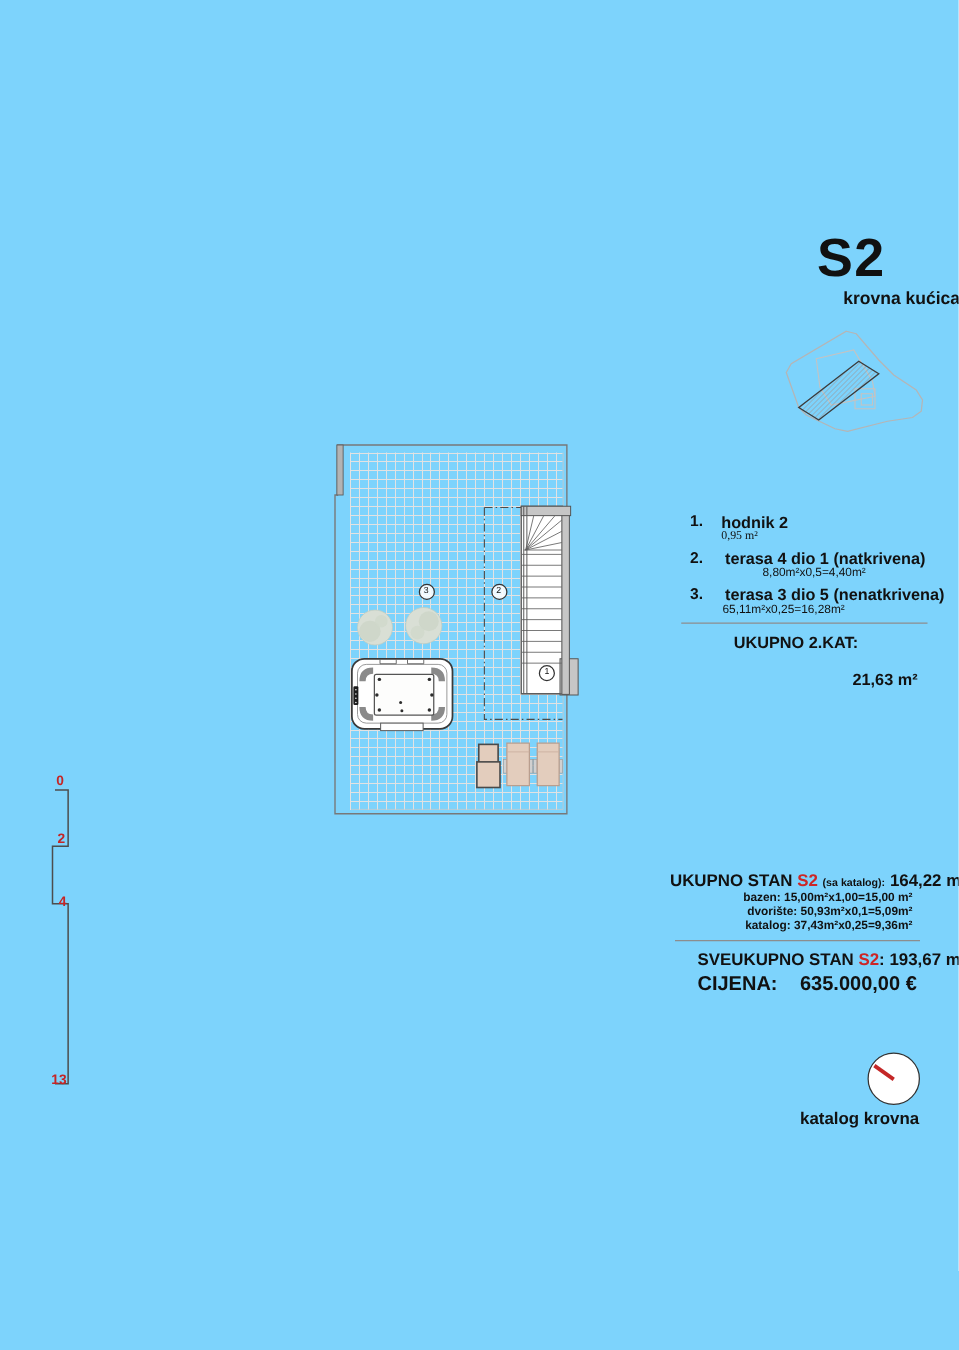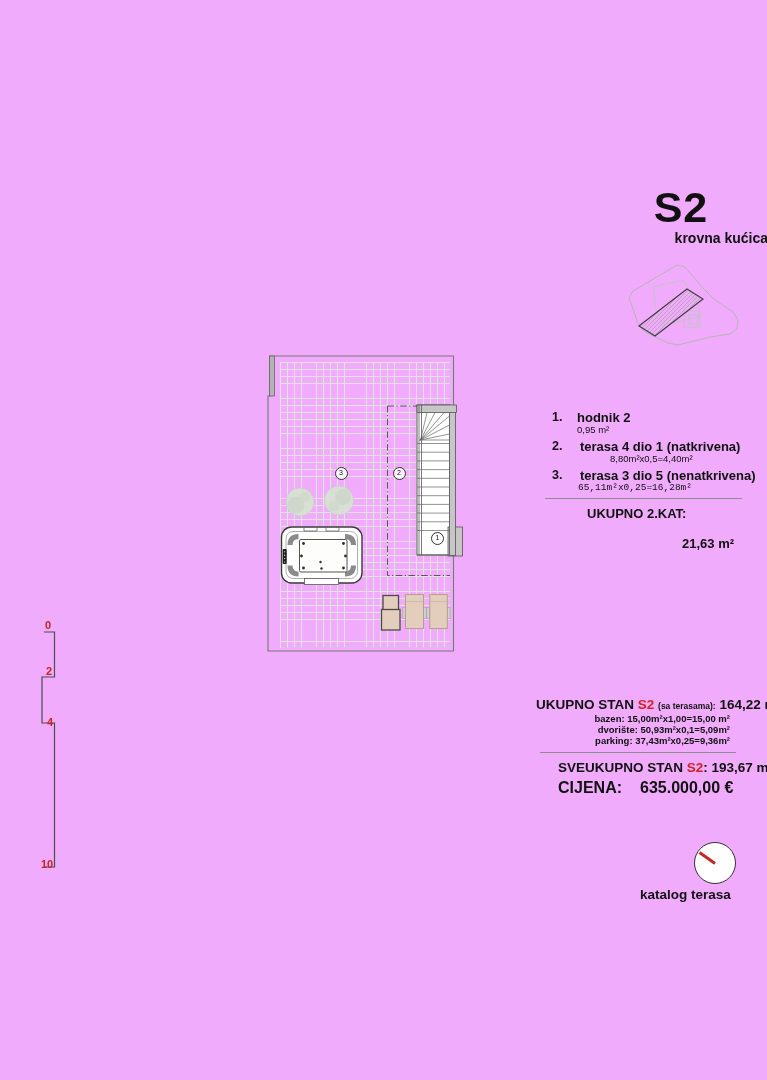--- a/index.html
+++ b/index.html
@@ -1,16 +1,16 @@
 <!DOCTYPE html>
 <html><head>
 <meta charset="utf-8">
 <style>
   html,body{margin:0;padding:0;background:#fff;}
-  .page{position:relative;width:767px;height:1080px;background:#f0abfc;overflow:hidden;
+  .page{position:relative;width:767px;height:1080px;background:#7dd3fc;overflow:hidden;
         font-family:"Liberation Sans","DejaVu Sans",sans-serif;color:#111;}
   .abs{position:absolute;}
   .red{color:#cc2626;}
   
   .unit-code{left:600px;top:183px;width:162px;text-align:center;font-size:43px;font-weight:bold;letter-spacing:1px;}
   .unit-sub{left:600px;top:230px;width:168px;text-align:right;font-size:14px;font-weight:bold;}
   
   .plan-grid{left:280px;top:362px;width:170px;height:286px;
     background-image:
       repeating-linear-gradient(to right,#e2e2e2 0,#e2e2e2 0.8px,transparent 0.8px,transparent 7.15px),
@@ -140,67 +140,67 @@
     </g>
   </svg>
 
   <div class="abs area-label" style="left:431px;top:532px;">1</div>
   <div class="abs area-label" style="left:392.5px;top:467px;">2</div>
   <div class="abs area-label" style="left:334.5px;top:467px;">3</div>
 
   <div>
     <span class="abs room-num" style="left:552px;top:410px;">1.</span>
     <span class="abs room-name" style="left:577px;top:410px;">hodnik 2</span>
-    <span class="abs room-detail" style="left:577px;top:424px;">0,95 m²</span>
+    <span class="abs room-detail" style="left:577px;top:424px;font-family:Liberation Serif, serif;">0,95 m²</span>
 
     <span class="abs room-num" style="left:552px;top:439px;">2.</span>
     <span class="abs room-name" style="left:580px;top:439px;">terasa 4 dio 1 (natkrivena)</span>
     <span class="abs room-detail" style="left:610px;top:453px;">8,80m²x0,5=4,40m²</span>
 
     <span class="abs room-num" style="left:552px;top:468px;">3.</span>
     <span class="abs room-name" style="left:580px;top:468px;">terasa 3 dio 5 (nenatkrivena)</span>
-    <span class="abs room-detail" style="left:578px;top:482px;font-family:Liberation Mono, monospace;">65,11m²x0,25=16,28m²</span>
+    <span class="abs room-detail" style="left:578px;top:482px;">65,11m²x0,25=16,28m²</span>
 
     <div class="abs rule" style="left:545px;top:498px;width:197px;"></div>
     <span class="abs total-label" style="left:560px;top:506px;margin-left:27px;">UKUPNO 2.KAT:</span>
     <span class="abs total-value" style="left:650px;top:536px;margin-left:32px;">21,63 m²</span>
   </div>
 
   <div>
     <div class="abs sum-main" style="left:536px;top:697px;">
       <span>UKUPNO STAN</span>
       <span class="red">S2</span>
-      <span class="sum-note">(sa terasama):</span>
+      <span class="sum-note">(sa katalog):</span>
       <span>164,22 m²</span>
     </div>
     <div class="abs sum-extras" style="right:37px;top:713px;">
       <div>bazen: 15,00m²x1,00=15,00 m²</div>
       <div>dvorište:  50,93m²x0,1=5,09m²</div>
-      <div>parking: 37,43m²x0,25=9,36m²</div>
+      <div>katalog: 37,43m²x0,25=9,36m²</div>
     </div>
     <div class="abs rule" style="left:540px;top:752px;width:196px;"></div>
     <div class="abs sum-main" style="left:558px;top:760px;">
       <span>SVEUKUPNO STAN</span>
       <span class="red">S2</span><span>:</span>
       <span>193,67 m²</span>
     </div>
     <span class="abs price-label" style="left:558px;top:779px;">CIJENA:</span>
     <span class="abs price-value" style="left:640px;top:779px;">635.000,00 €</span>
   </div>
 
   <div>
     <div class="abs compass">
       <svg width="40" height="40" viewBox="0 0 40 40">
         <line x1="4.5" y1="9.5" x2="20" y2="20.5" stroke="#c42727" stroke-width="3"></line>
       </svg>
     </div>
-    <span class="abs katalog">katalog terasa</span>
+    <span class="abs katalog">katalog krovna</span>
   </div>
 
   <svg class="abs" style="left:36px;top:616px;" width="24" height="260" viewBox="36 616 24 260">
     <path d="M44,632 H54.5 V677 H42 V723 H54.5 V867 H44" fill="none" stroke="#4d4d4d" stroke-width="1.2"></path>
   </svg>
   <span class="abs tick" style="left:45px;top:619px;">0</span>
   <span class="abs tick" style="left:46px;top:665px;">2</span>
   <span class="abs tick" style="left:47px;top:716px;">4</span>
-  <span class="abs tick" style="left:41px;top:858px;">10</span>
+  <span class="abs tick" style="left:41px;top:858px;">13</span>
 
 </div>
 
 </body></html>

